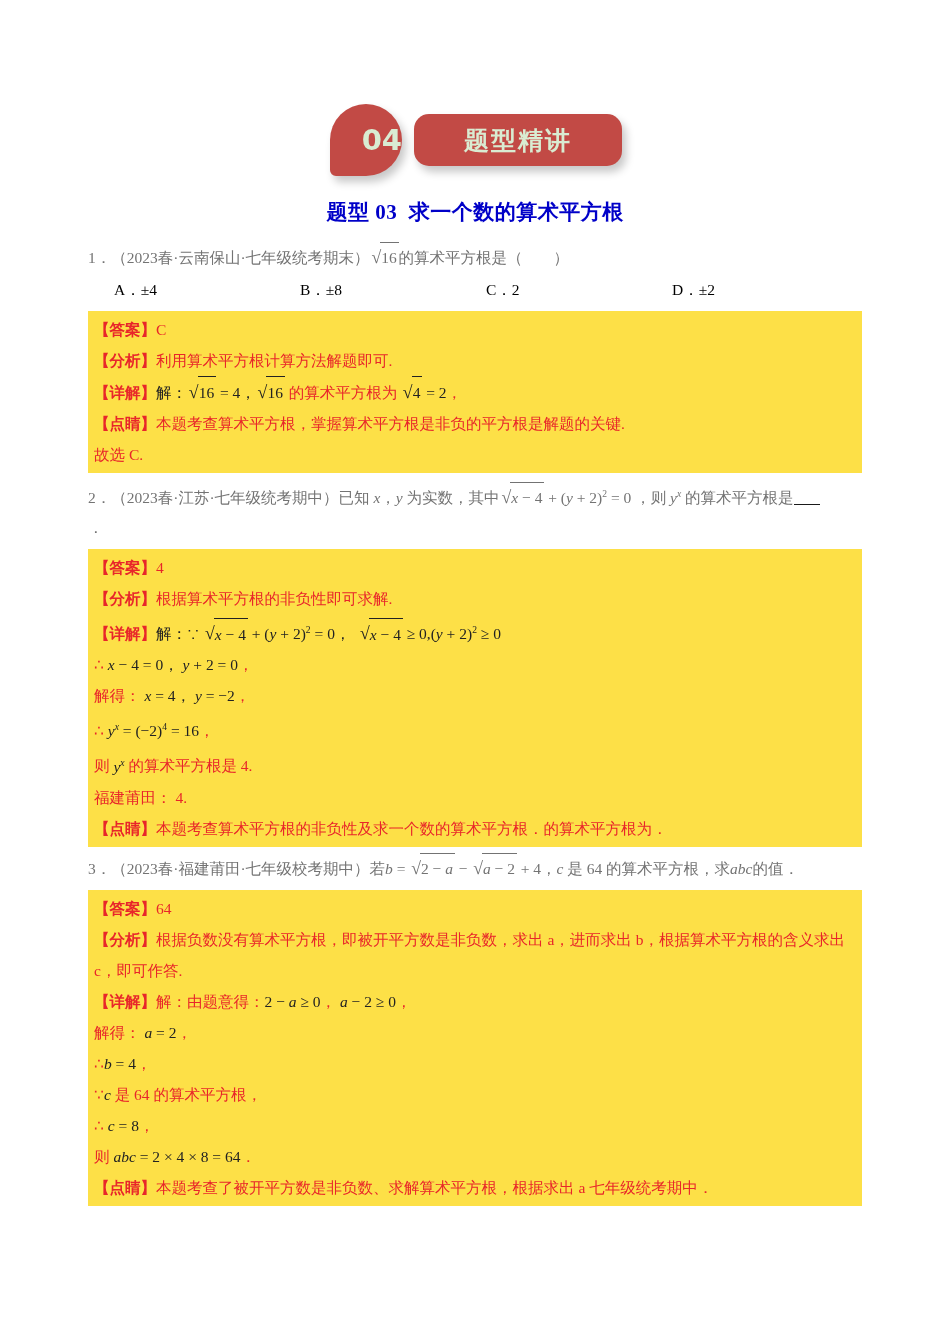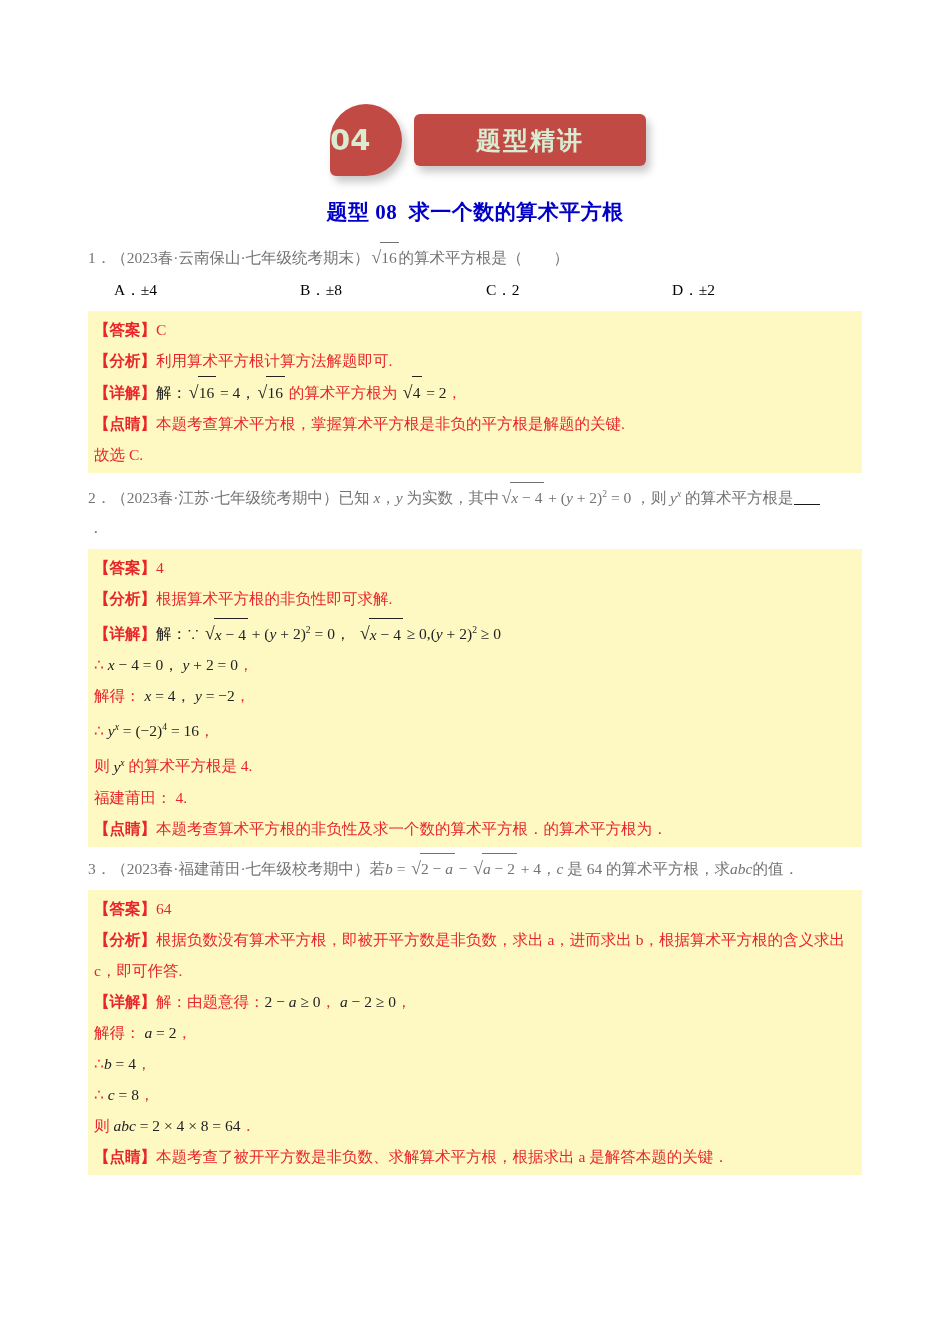--- a/index.html
+++ b/index.html
@@ -34,39 +34,39 @@
     position: absolute;
     left: 330px;
     top: 0px;
     width: 72px;
     height: 72px;
     background: #c24a45;
     border-radius: 50% 50% 50% 6px;
     box-shadow: 4px 6px 8px rgba(0,0,0,0.22);
     display: flex;
     align-items: center;
-    justify-content: flex-start;
+    justify-content: flex-end;
   }
   .banner-badge-num {
     font-family: "DejaVu Sans", sans-serif;
     font-weight: bold;
     font-size: 29px;
     color: #d9ecd2;
     letter-spacing: 0px;
     line-height: 1;
     -webkit-text-stroke: 0px;
   }
   .banner-bar {
     position: absolute;
     left: 414px;
     top: 10px;
-    width: 232px;
+    width: 208px;
     height: 52px;
     background: #c24a45;
-    border-radius: 6px;
+    border-radius: 15px;
     box-shadow: 4px 6px 8px rgba(0,0,0,0.22);
     display: flex;
     align-items: center;
     justify-content: center;
   }
   .banner-bar-text {
     font-family: "DejaVu Sans", sans-serif;
     font-weight: bold;
     font-size: 25px;
     color: #d9ecd2;
@@ -113,21 +113,21 @@
     margin-top: 2px;
   }
   .options .opt {
     width: 186px;
     flex: 0 0 186px;
   }
   .options .opt:last-child { flex: 0 0 auto; }
 
   
   .ans-block {
-    background: #fef9c3;
+    background: #fde047;
     color: #e8262a;
     font-size: 15.5px;
     line-height: 31px;
     padding: 3px 0 3px 0;
     margin-top: 6px;
     margin-bottom: 6px;
   }
   .ans-line {
     padding: 0 8px 0 6px;
     white-space: normal;
@@ -178,21 +178,21 @@
   <div class="banner-wrap">
     <div class="banner-badge">
       <span class="banner-badge-num">04</span>
     </div>
     <div class="banner-bar">
       <span class="banner-bar-text">题型精讲</span>
     </div>
   </div>
 
   <div class="section-title">
-    <span class="u">题型</span><span class="u">&nbsp;</span><span class="plain">08</span><span class="plain">&nbsp;&nbsp;</span><span class="plain">求一个数的算术平方根</span>
+    <span class="u">题型</span><span class="u">&nbsp;</span><span class="plain">03</span><span class="plain">&nbsp;&nbsp;</span><span class="plain">求一个数的算术平方根</span>
   </div>
 
   <div style="height:16px"></div>
 
   <div style="margin:0 88px 0 88px;">
 
     <div>
       <div class="q-stem">
         <span class="q-num">1．</span><span class="meta">（2023春·云南保山·七年级统考期末）</span><span class="sqrt"><span class="rad">√</span><span class="rand mn">16</span></span><span>的算术平方根是（　　）</span>
       </div>
@@ -275,25 +275,28 @@
         <div class="ans-line">
           <span class="tag">【详解】</span><span class="red">解：由题意得：</span><span class="blk"><span class="mn">2</span> <span class="mop">−</span> <span class="mi">a</span> <span class="mop">≥</span> <span class="mn">0</span></span><span class="red">，</span><span class="blk">&nbsp;<span class="mi">a</span> <span class="mop">−</span> <span class="mn">2</span> <span class="mop">≥</span> <span class="mn">0</span></span><span class="red">，</span>
         </div>
         <div class="ans-line">
           <span class="red">解得：</span><span class="blk">&nbsp;<span class="mi">a</span> <span class="mop">=</span> <span class="mn">2</span></span><span class="red">，</span>
         </div>
         <div class="ans-line">
           <span class="red">∴</span><span class="blk"><span class="mi">b</span> <span class="mop">=</span> <span class="mn">4</span></span><span class="red">，</span>
         </div>
         <div class="ans-line">
+          <span class="red">∵</span><span class="blk mi">c</span><span class="red">&nbsp;是 64 的算术平方根，</span>
+        </div>
+        <div class="ans-line">
           <span class="red">∴</span><span class="blk">&nbsp;<span class="mi">c</span> <span class="mop">=</span> <span class="mn">8</span></span><span class="red">，</span>
         </div>
         <div class="ans-line">
           <span class="red">则</span><span class="blk">&nbsp;<span class="mi">abc</span> <span class="mop">=</span> <span class="mn">2 × 4 × 8 = 64</span></span><span class="red">．</span>
         </div>
         <div class="ans-line">
-          <span class="tag">【点睛】</span><span>本题考查了被开平方数是非负数、求解算术平方根，根据求出 a 是解答本题的关键．</span>
+          <span class="tag">【点睛】</span><span>本题考查了被开平方数是非负数、求解算术平方根，根据求出 a 七年级统考期中．</span>
         </div>
       </div>
     </div>
 
   </div>
 </div>
 
 </body></html>

